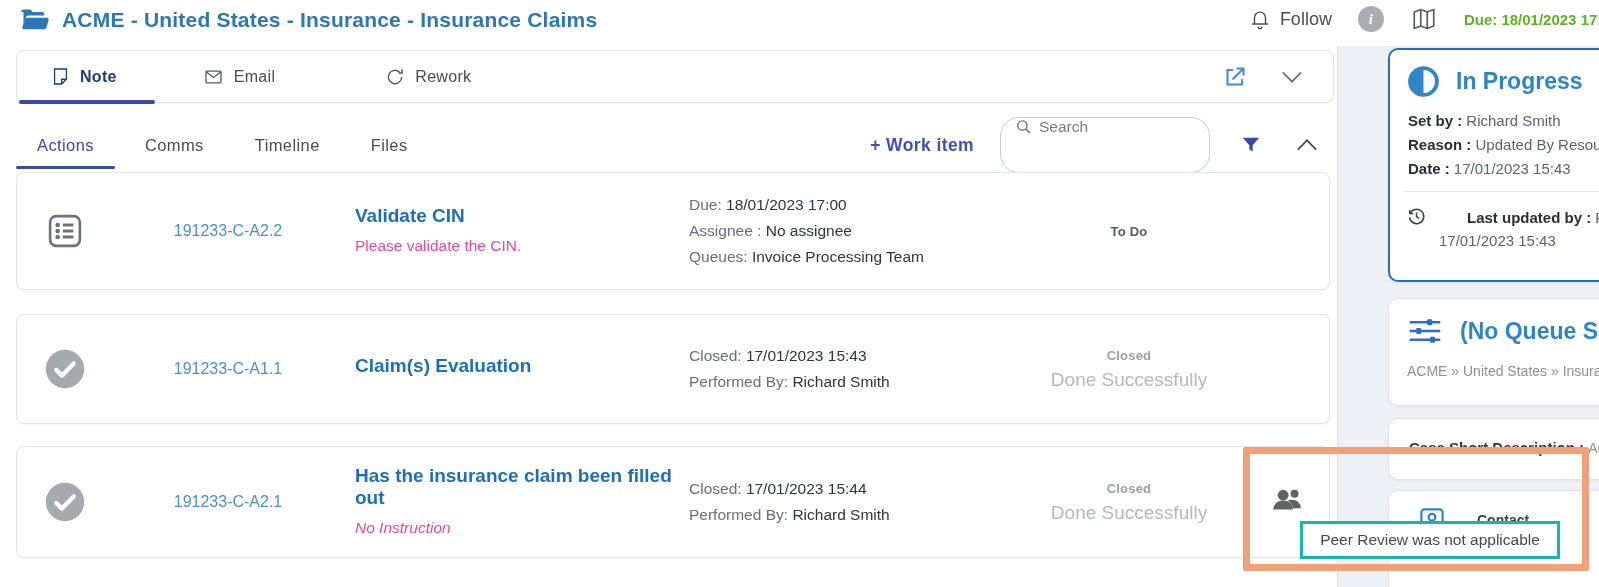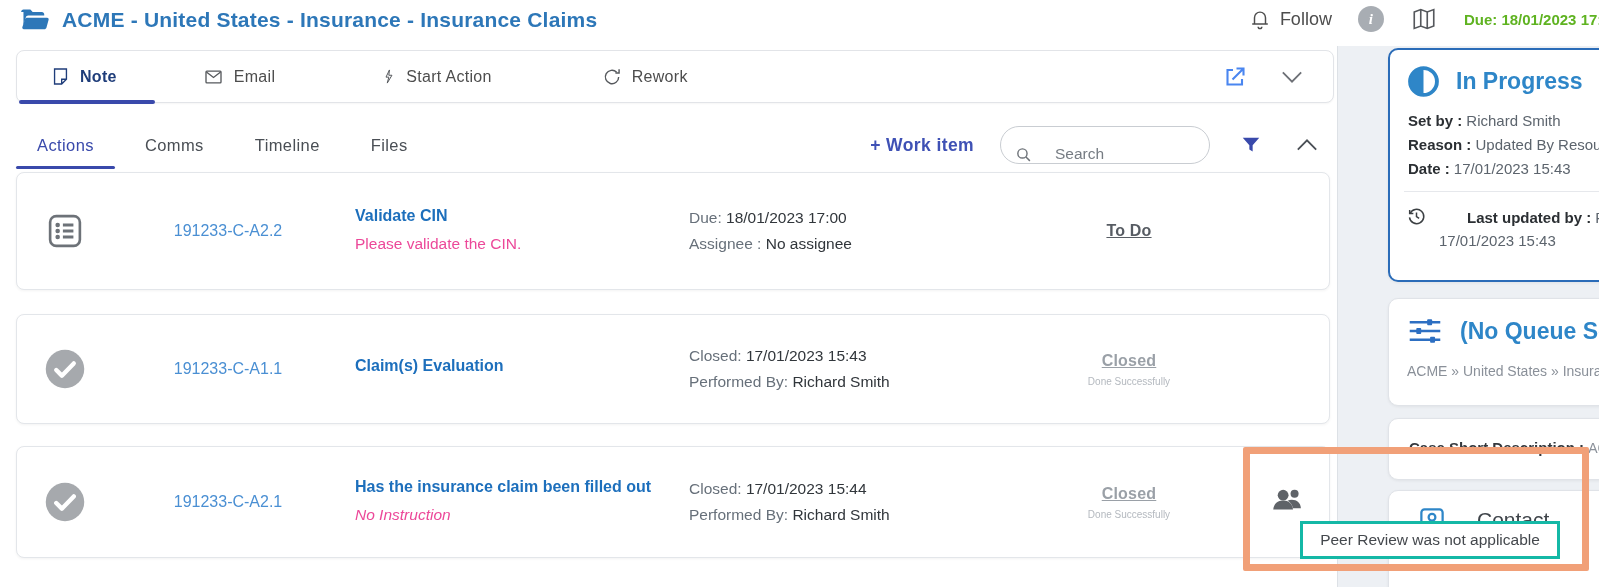--- a/index.html
+++ b/index.html
@@ -35,48 +35,48 @@
   .note-underline { position:absolute; left:2px; bottom:-2px; width:136px; height:4px; background:#3949ab; border-radius:2px; }
   .tb-right { margin-left:auto; display:flex; align-items:center; gap:34px; padding-right:30px; }
 
   
   .tabsrow { position:absolute; left:16px; top:121px; width:1318px; height:48px; display:flex; align-items:center; }
   .tab { position:relative; padding:0 21px; margin-right:9px; font-size:16.5px; color:#4a4f55; letter-spacing:.4px;
          height:100%; display:flex; align-items:center; cursor:pointer; white-space:nowrap; }
   .tab.active { color:#3949ab; }
   .tab.active::after { content:""; position:absolute; left:0; right:0; bottom:0; height:3.5px; background:#3949ab; border-radius:2px; }
   .work-item { margin-left:auto; color:#3f51b5; font-size:17.5px; font-weight:600; letter-spacing:.4px; cursor:pointer; white-space:nowrap; }
-  .search-pill { margin-left:26px; width:210px; height:38px; border:1px solid #c9cdd2; border-radius:19px; background:#fff;
-                 display:flex; align-items:flex-end; padding:0 14px; gap:23px; }
+  .search-pill { margin-left:26px; width:210px; height:56px; border:1px solid #c9cdd2; border-radius:19px; background:#fff;
+                 display:flex; align-items:flex-start; padding:0 14px; gap:7px; }
   .search-pill input { border:none; outline:none; font-size:15.5px; color:#333; width:140px; background:transparent;
                        font-family:"Liberation Sans",sans-serif; }
   .search-pill input::placeholder { color:#767c83; }
   .filter-btn { margin-left:30px; cursor:pointer; display:flex; }
   .collapse-btn { margin-left:34px; margin-right:16px; cursor:pointer; display:flex; }
 
   
   .rowcard { position:absolute; left:16px; width:1314px; background:#fff; border:1px solid #e3e6ea; border-radius:8px;
              display:flex; align-items:center; box-shadow:0 1px 3px rgba(0,0,0,.05); }
   .row1 { top:172px; height:118px; }
   .row2 { top:314px; height:110px; }
   .row3 { top:446px; height:112px; }
   .cell-icon { width:96px; display:flex; justify-content:center; flex:none; }
   .cell-id { width:230px; text-align:center; flex:none; }
   .cell-id span { color:#4a8fd3; font-size:16px; cursor:pointer; }
   .cell-main { width:330px; flex:none; padding-left:12px; }
-  .wi-title { color:#1d6fbc; font-size:16px; font-weight:700; margin-bottom:7px; cursor:pointer; }
+  .wi-title { color:#1d6fbc; font-size:19px; font-weight:700; margin-bottom:7px; cursor:pointer; }
   .wi-instr { color:#ec4899; font-size:15.5px; line-height:24px; }
   .wi-instr.italic { font-style:italic; }
   .cell-details { width:336px; flex:none; padding-left:16px; font-size:15.5px; line-height:26px; }
   .dline .lbl { color:#67707a; }
   .dline .val { color:#31363b; }
   .cell-status { width:240px; flex:none; text-align:center; }
-  .st-main { font-size:16px; font-weight:700; color:#575c63; letter-spacing:.2px;text-decoration:underline; }
+  .st-main { font-size:13px; font-weight:700; color:#575c63; letter-spacing:.2px; }
   .st-closed { color:#9aa0a7; }
-  .st-sub { font-size:10px; color:#b4b9bf; margin-top:6px; }
+  .st-sub { font-size:19px; color:#b4b9bf; margin-top:6px; }
   .cell-extra { flex:1; display:flex; justify-content:center; }
 
   
   .panel { position:absolute; left:1388px; width:300px; background:#fff; border:1px solid #e0e3e8; border-radius:10px;
            box-shadow:0 1px 3px rgba(0,0,0,.06); }
   .p-status { top:48px; height:234px; border:2px solid #2b6cb8; }
   .p-queue { top:298px; height:108px; }
   .p-desc { top:418px; height:62px; }
   .p-contact { top:490px; height:120px; }
   .heading-row { display:flex; align-items:center; gap:17px; padding:16px 0 0 18px; }
@@ -86,21 +86,21 @@
   .meta .mval { color:#5c646d; }
   .divider { border-top:1px solid #e6e8ec; margin:10px 14px 0 14px; }
   .lastupd { display:flex; gap:12px; padding:14px 0 0 16px; font-size:15px; line-height:23px; white-space:nowrap; }
   .lastupd b { color:#2b2f33;margin-left:28px; }
   .lastupd .mval { color:#5c646d; }
   .breadcrumb { padding:16px 0 0 18px; font-size:14px; color:#8a9099; white-space:nowrap; }
   .desc-line { padding:20px 0 0 20px; font-size:15px; white-space:nowrap; }
   .desc-line b { color:#34383d; }
   .desc-line .mval { color:#8a9099; font-size:14px; }
   .contact-head { display:flex; align-items:center; gap:30px; padding:14px 0 0 28px; }
-  .contact-title { font-size:21px; font-weight:400; color:#3f444a; }
+  .contact-title { font-size:14px; font-weight:700; color:#3f444a; }
 
   
   .tooltip { position:absolute; left:1300px; top:521px; width:260px; height:38px; background:#fff; border:3px solid #14b8a6;
              display:flex; align-items:center; justify-content:center; font-size:15.5px; color:#44484d; z-index:40; white-space:nowrap; }
   .annotation { position:absolute; left:1243px; top:447px; width:346px; height:124px; border:7px solid #f1a078;
                 border-radius:2px; z-index:50; pointer-events:none; }
 
   .icon { display:inline-flex; flex:none; }
 </style>
 </head>
@@ -150,28 +150,20 @@
     </div>
     <div class="tb-btn tb-email">
       <span class="icon">
         <svg width="21" height="20" viewBox="0 0 24 24" fill="none" stroke="#55585c" stroke-width="1.6">
             <rect x="3" y="5" width="18" height="14" rx="1"></rect>
             <path d="M3.5 6l8.5 6.5L20.5 6"></path>
           </svg>
       </span>
       <span>Email</span>
     </div>
-    <div class="tb-btn tb-start">
-      <span class="icon">
-        <svg width="15" height="21" viewBox="0 0 24 24" fill="none" stroke="#55585c" stroke-width="1.6">
-            <path d="M13.5 1.5L8 13h4.5L10 22.5 17.5 10h-5z"></path>
-          </svg>
-      </span>
-      <span>Start Action</span>
-    </div>
     <div class="tb-btn tb-rework">
       <span class="icon">
         <svg width="20" height="20" viewBox="0 0 24 24" fill="none" stroke="#55585c" stroke-width="1.7">
             <path d="M20 12a8 8 0 1 1-2.4-5.7"></path>
             <path d="M20.5 2.8v4.4h-4.4"></path>
           </svg>
       </span>
       <span>Rework</span>
     </div>
     <div class="tb-right">
@@ -228,20 +220,21 @@
       </span>
     </div>
     <div class="cell-id"><span>191233-C-A2.2</span></div>
     <div class="cell-main">
       <div class="wi-title">Validate CIN</div>
       <div class="wi-instr">Please validate the CIN.</div>
     </div>
     <div class="cell-details">
       <div class="dline"><span class="lbl">Due:</span> <span class="val">18/01/2023 17:00</span></div>
       <div class="dline"><span class="lbl">Assignee :</span> <span class="val">No assignee</span></div>
+      <div class="dline"><span class="lbl">Queues:</span> <span class="val">Invoice Processing Team</span></div>
     </div>
     <div class="cell-status">
       <div class="st-main">To Do</div>
     </div>
     <div class="cell-extra"></div>
   </div>
 
   <div class="rowcard row2">
     <div class="cell-icon">
       <span class="icon">

